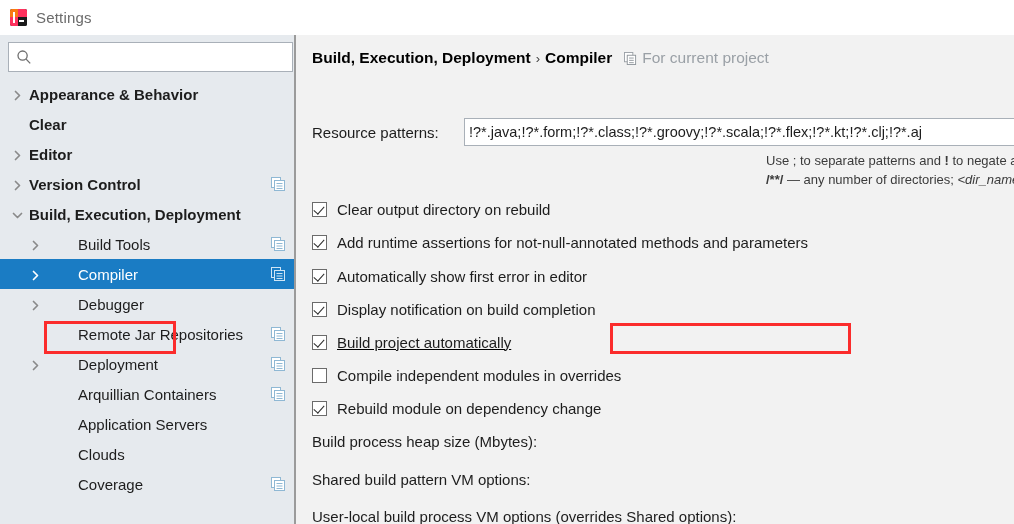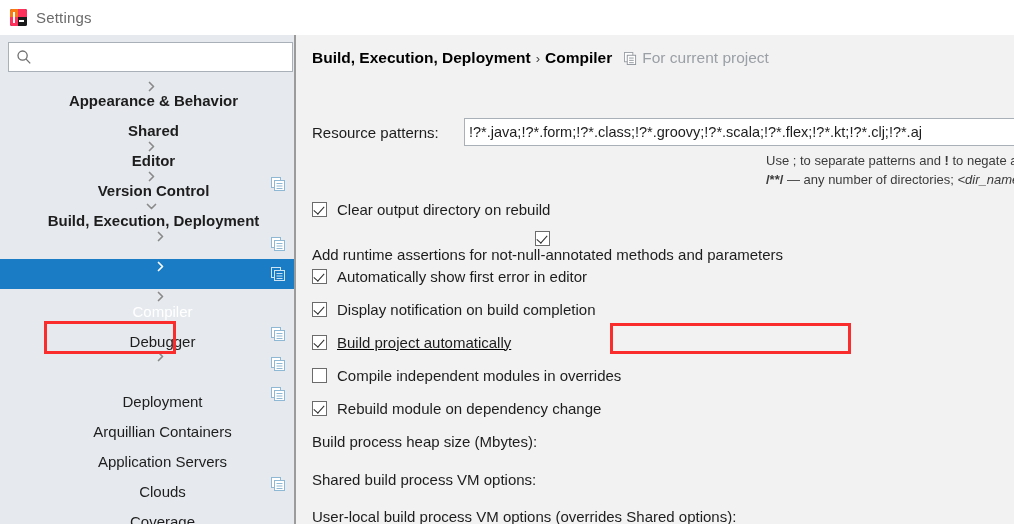--- a/index.html
+++ b/index.html
@@ -72,21 +72,20 @@
   .tree {
     position: absolute; left: 0; top: 44px;
     width: 296px; height: 445px;
     overflow: hidden;
   }
   .trow {
     position: relative;
     height: 30px;
     display: flex; align-items: center;
     white-space: nowrap;
-    flex-direction: column;
   }
   .trow .arrow {
     width: 13px; height: 13px; flex: none;
     margin-right: 5px;
   }
   .trow .arrow.empty { visibility: hidden; }
   .trow .tlabel {
     font-size: 15px; color: #1d1d1d;
   }
   .trow.lvl0 { padding-left: 11px; }
@@ -225,21 +224,21 @@
         <div class="trow lvl0 bold">
           <span class="arrow"><svg width="13" height="13" viewBox="0 0 13 13">
               <polyline points="4.5,2.5 8.5,6.5 4.5,10.5" fill="none" stroke="#8a8a8a" stroke-width="1.7" stroke-linecap="round" stroke-linejoin="round"></polyline>
             </svg></span>
           <span class="tlabel">Appearance &amp; Behavior</span>
         </div>
         <div class="trow lvl0 bold">
           <span class="arrow empty"><svg width="13" height="13" viewBox="0 0 13 13">
               <polyline points="4.5,2.5 8.5,6.5 4.5,10.5" fill="none" stroke="#8a8a8a" stroke-width="1.7" stroke-linecap="round" stroke-linejoin="round"></polyline>
             </svg></span>
-          <span class="tlabel">Shared</span>
+          <span class="tlabel">Clear</span>
         </div>
         <div class="trow lvl0 bold">
           <span class="arrow"><svg width="13" height="13" viewBox="0 0 13 13">
               <polyline points="4.5,2.5 8.5,6.5 4.5,10.5" fill="none" stroke="#8a8a8a" stroke-width="1.7" stroke-linecap="round" stroke-linejoin="round"></polyline>
             </svg></span>
           <span class="tlabel">Editor</span>
         </div>
         <div class="trow lvl0 bold">
           <span class="arrow"><svg width="13" height="13" viewBox="0 0 13 13">
               <polyline points="4.5,2.5 8.5,6.5 4.5,10.5" fill="none" stroke="#8a8a8a" stroke-width="1.7" stroke-linecap="round" stroke-linejoin="round"></polyline>
@@ -288,20 +287,21 @@
         <div class="trow lvl1">
           <span class="arrow"><svg width="13" height="13" viewBox="0 0 13 13">
               <polyline points="4.5,2.5 8.5,6.5 4.5,10.5" fill="none" stroke="#8a8a8a" stroke-width="1.7" stroke-linecap="round" stroke-linejoin="round"></polyline>
             </svg></span>
           <span class="tlabel">Debugger</span>
         </div>
         <div class="trow lvl1">
           <span class="arrow empty"><svg width="13" height="13" viewBox="0 0 13 13">
               <polyline points="4.5,2.5 8.5,6.5 4.5,10.5" fill="none" stroke="#8a8a8a" stroke-width="1.7" stroke-linecap="round" stroke-linejoin="round"></polyline>
             </svg></span>
+          <span class="tlabel">Remote Jar Repositories</span>
           <span class="scope-icon"><svg width="14" height="14" viewBox="0 0 14 14">
               <rect x="0.5" y="0.5" width="9" height="10" fill="#ffffff" stroke="#8fb8d4" stroke-width="1"></rect>
               <rect x="3.5" y="3.5" width="10" height="10" fill="#ffffff" stroke="#8fb8d4" stroke-width="1"></rect>
               <line x1="5.5" y1="6.5" x2="11.5" y2="6.5" stroke="#8fb8d4" stroke-width="1"></line>
               <line x1="5.5" y1="9" x2="11.5" y2="9" stroke="#8fb8d4" stroke-width="1"></line>
               <line x1="5.5" y1="11.5" x2="11.5" y2="11.5" stroke="#8fb8d4" stroke-width="1"></line>
             </svg></span>
         </div>
         <div class="trow lvl1">
           <span class="arrow"><svg width="13" height="13" viewBox="0 0 13 13">
@@ -390,21 +390,21 @@
       <div>
         <b>/**/</b><span> — any number of directories; </span><i>&lt;dir_name&gt;:&lt;pattern&gt;</i>
       </div>
     </div>
 
     <div id="checkbox-container">
         <div class="chk-row" style="top: 163px;">
           <span class="cbox checked"></span>
           <span class="chk-label">Clear output directory on rebuild</span>
         </div>
-        <div class="chk-row" style="top: 196px; flex-direction: column;">
+        <div class="chk-row" style="top: 196px;">
           <span class="cbox checked"></span>
           <span class="chk-label">Add runtime assertions for not-null-annotated methods and parameters</span>
         </div>
         <div class="chk-row" style="top: 230px;">
           <span class="cbox checked"></span>
           <span class="chk-label">Automatically show first error in editor</span>
         </div>
         <div class="chk-row" style="top: 263px;">
           <span class="cbox checked"></span>
           <span class="chk-label">Display notification on build completion</span>
@@ -425,21 +425,21 @@
 
     <div id="notes-container"></div>
 
     <div class="sel-box-opt"></div>
 
     <div id="fields-container">
         <div class="frow" style="top: 392px;">
           <span class="flab">Build process heap size (Mbytes):</span>
         </div>
         <div class="frow" style="top: 430px;">
-          <span class="flab">Shared build process VM options:</span>
+          <span class="flab">Shared build pattern VM options:</span>
         </div>
         <div class="frow" style="top: 467px;">
           <span class="flab">User-local build process VM options (overrides Shared options):</span>
         </div>
       </div>
 
   </div>
 </div>
 
 </body></html>

